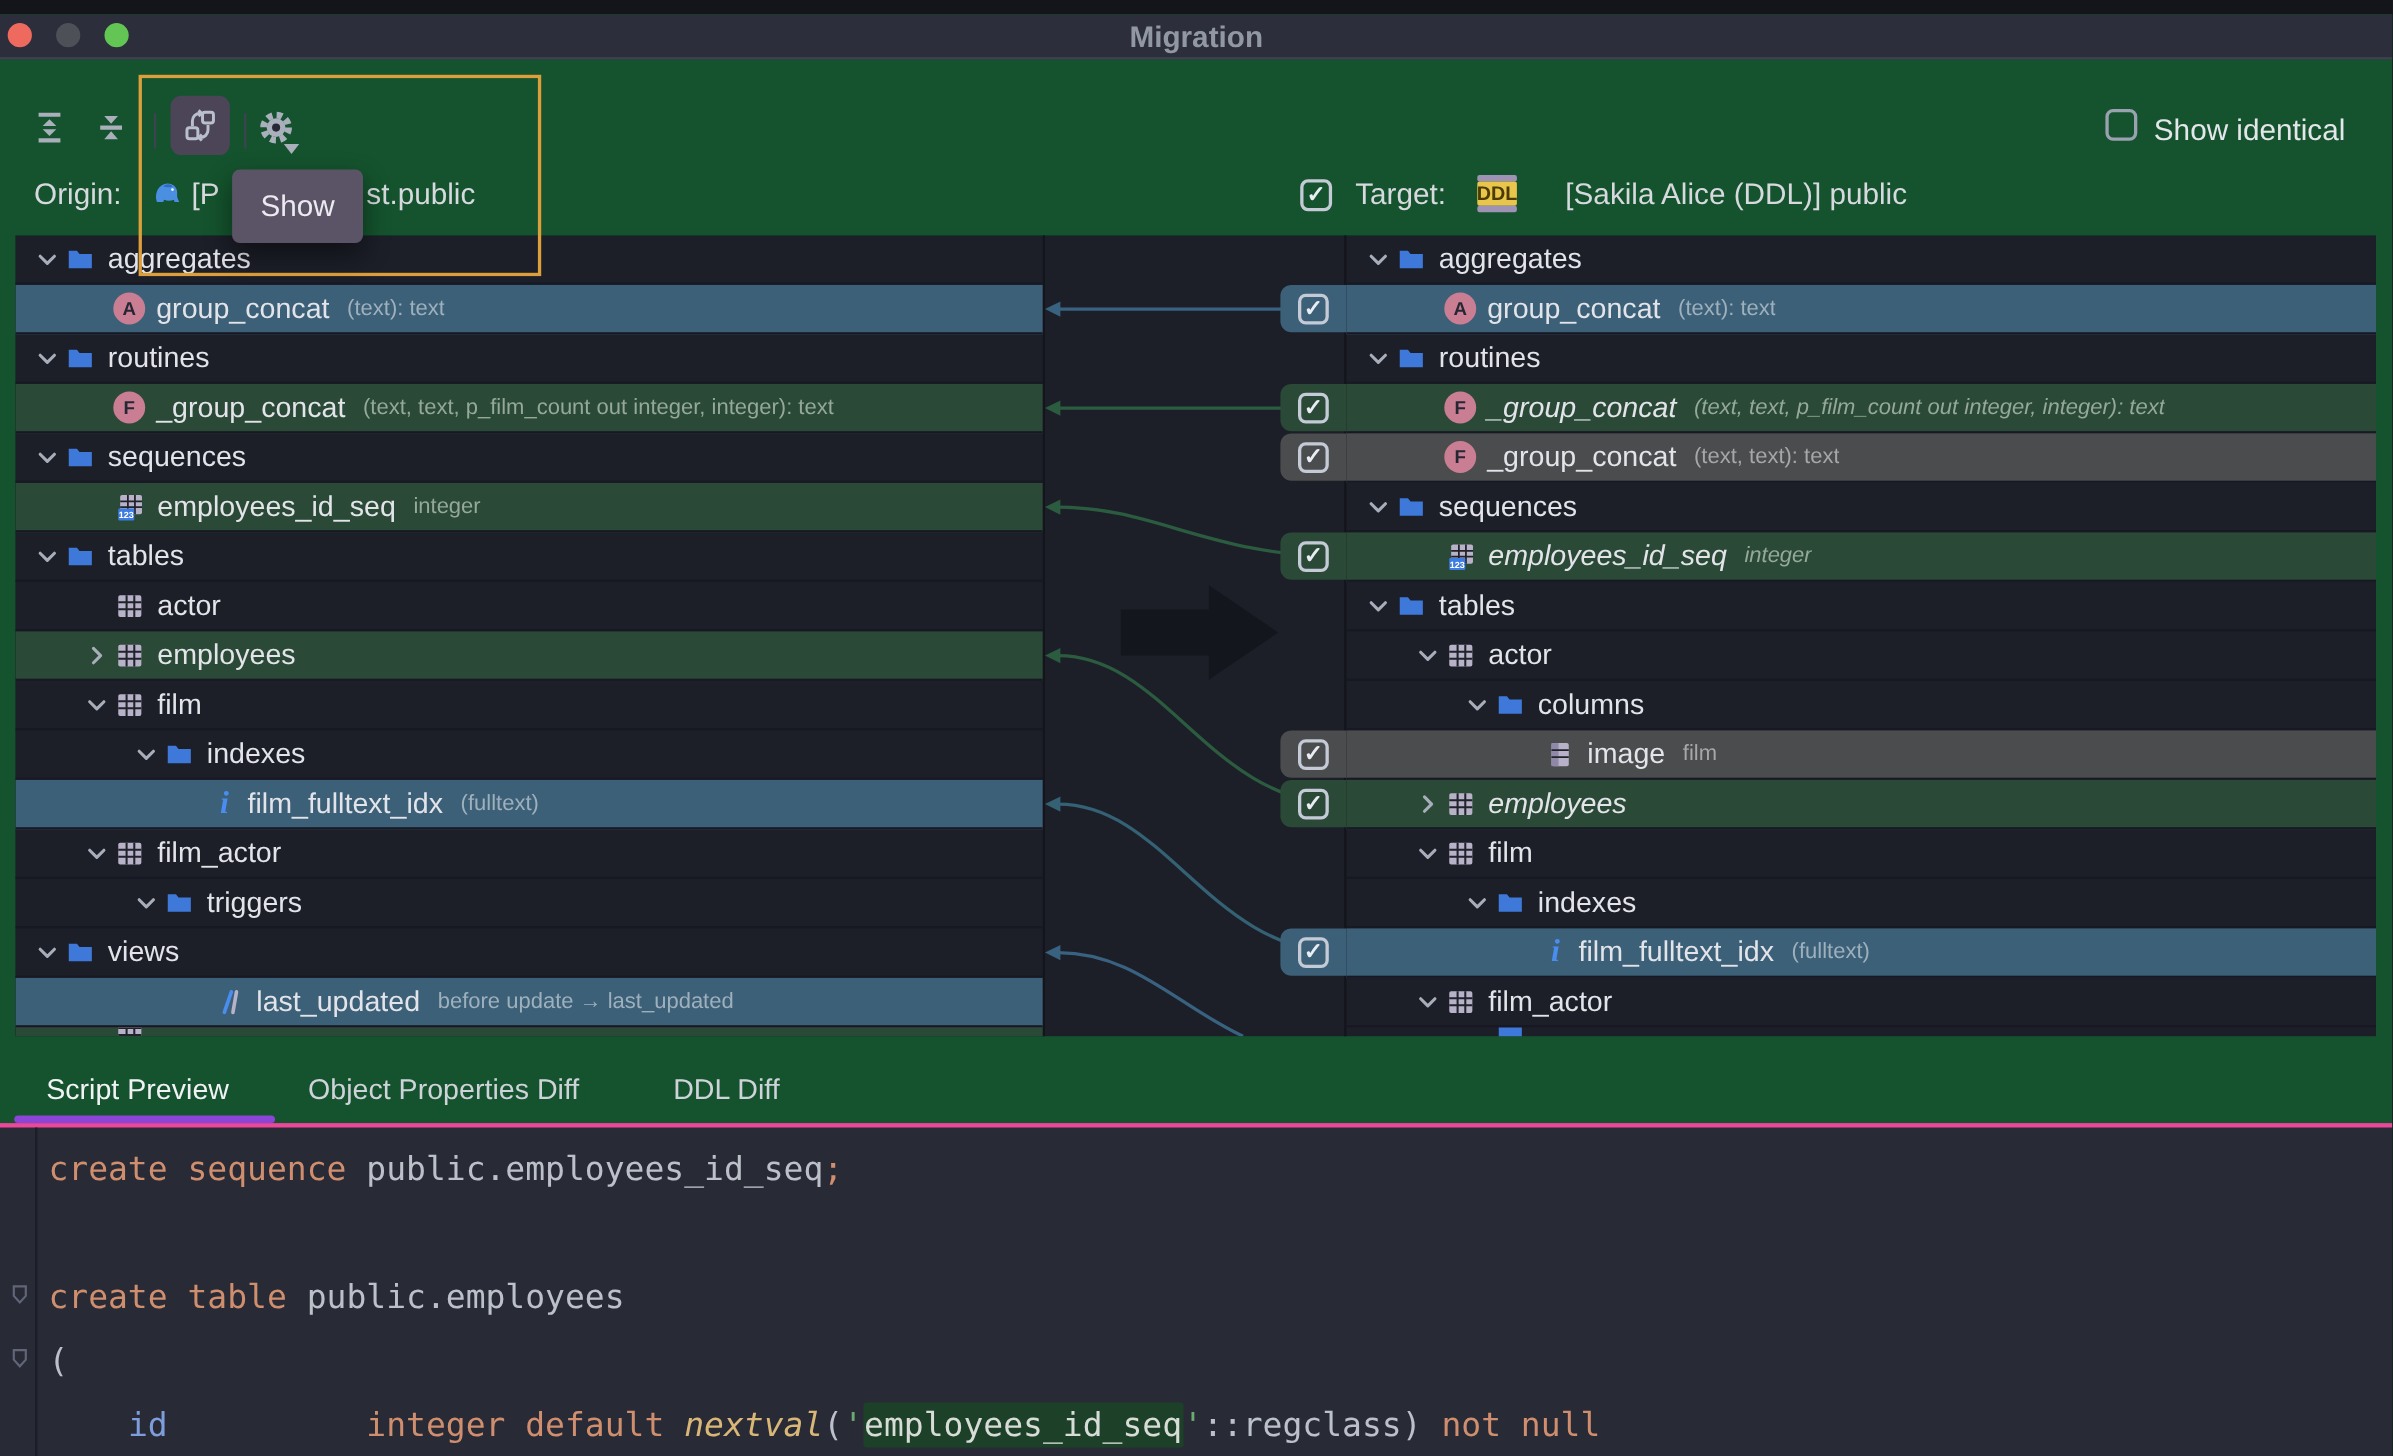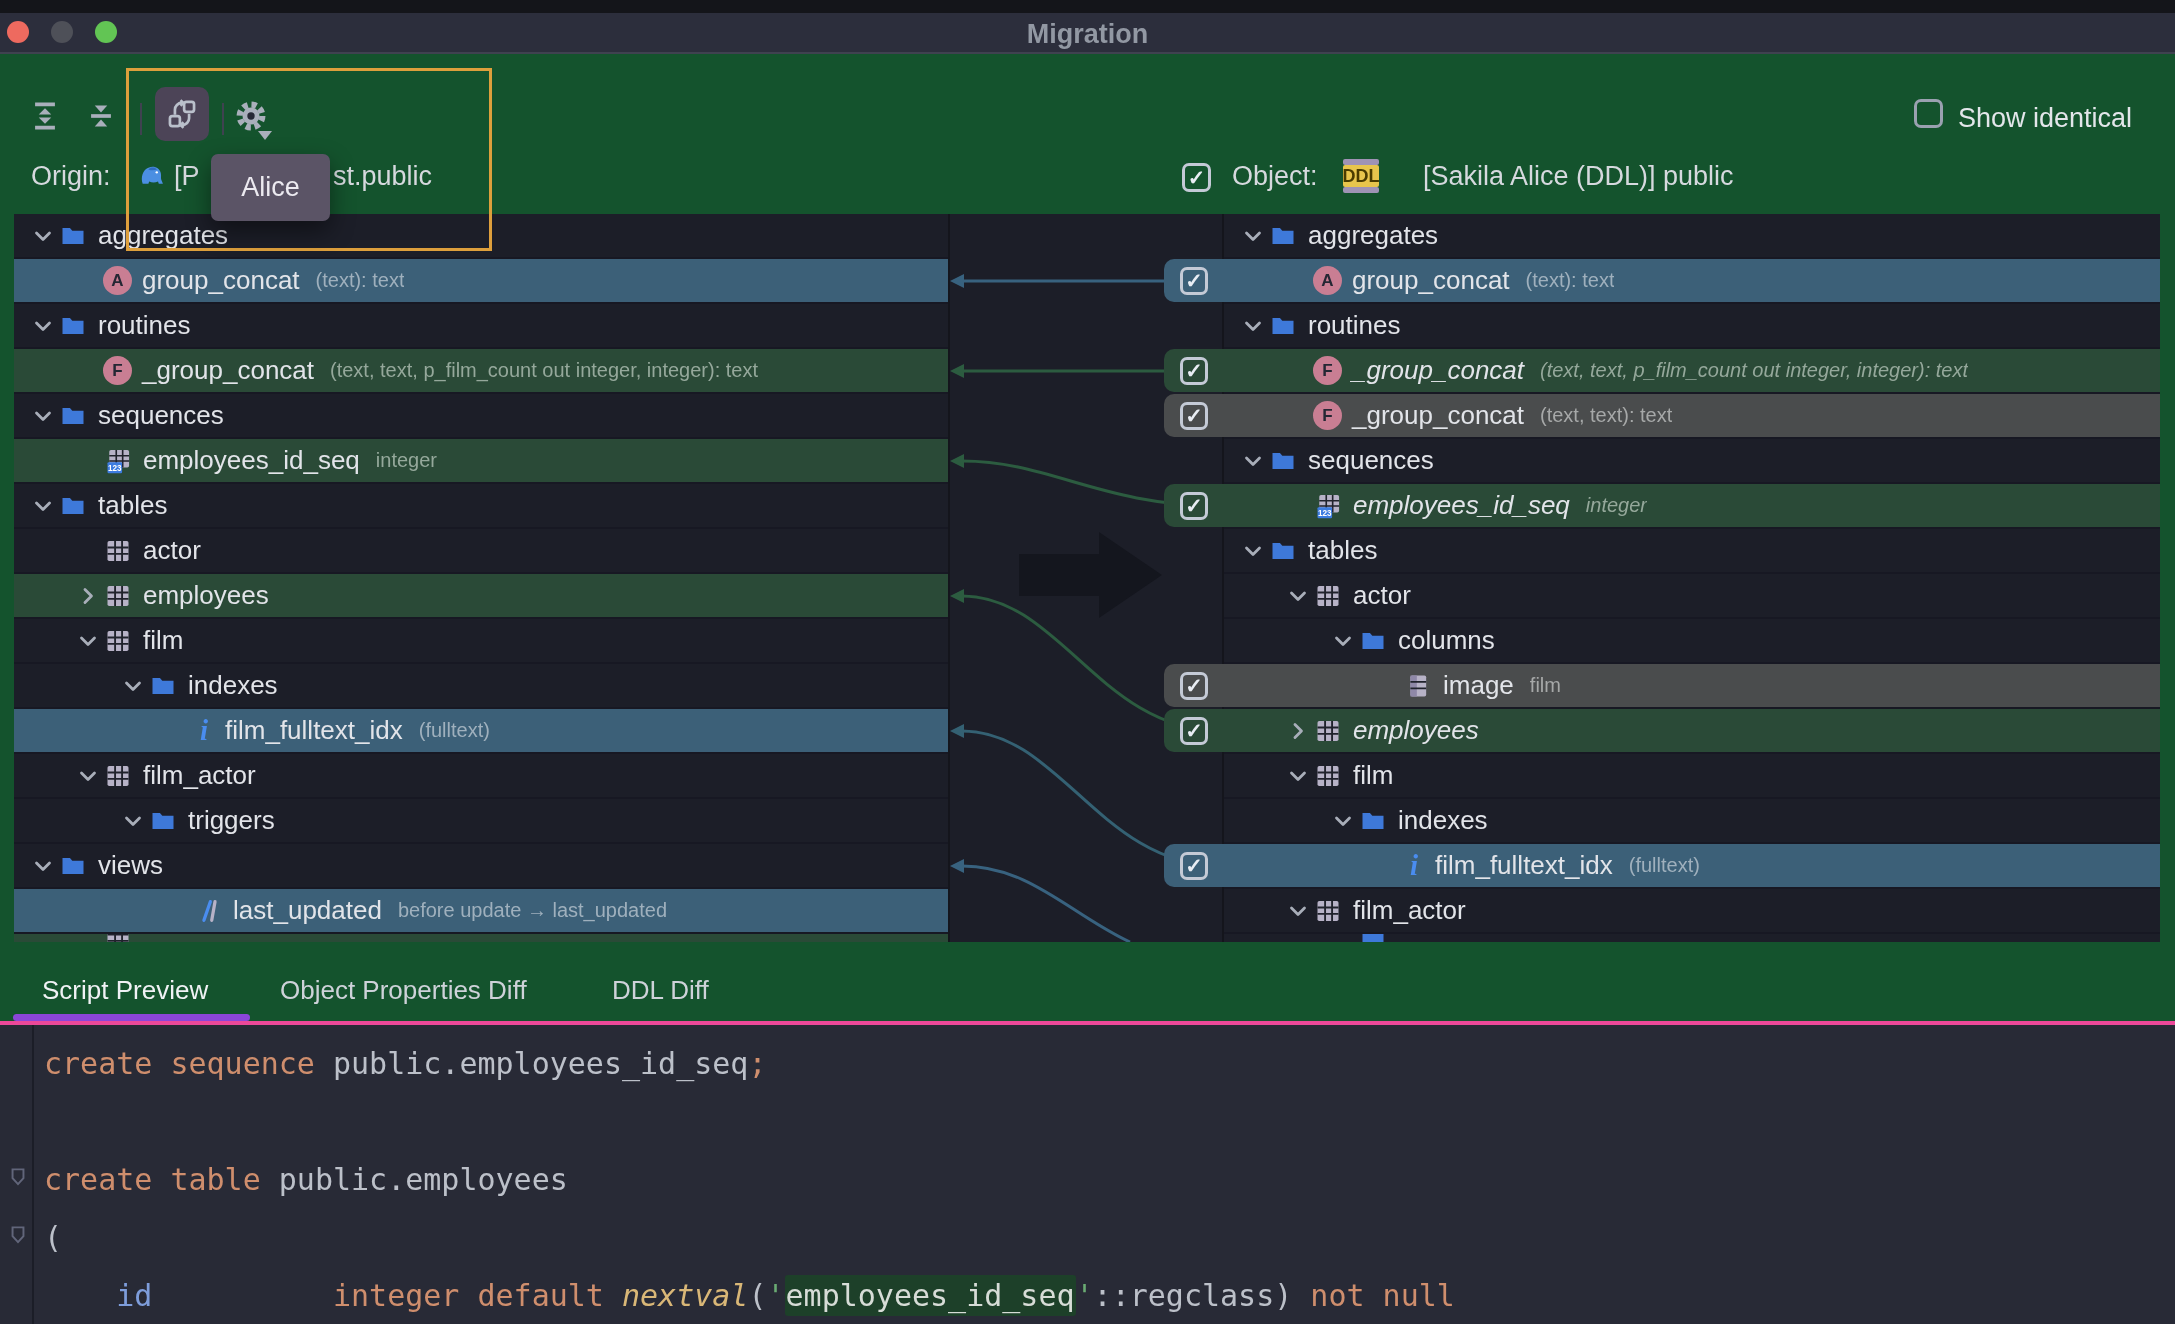--- a/index.html
+++ b/index.html
@@ -170,32 +170,32 @@
         <use href="#sym-swap"></use>
       </svg>
     </div>
   <div class="vsep" style="left:222px"></div>
   <div class="tbico" style="left:234px"><svg viewBox="0 0 24 24">
         <use href="#sym-gear"></use>
       </svg></div>
   <div id="gear-caret"></div>
   <div id="hl-box"></div>
   <div id="swap-tip">
-      <span>Alice</span>
+      <span>Show</span>
     </div>
 
   <span class="hdr-lbl" style="left:31px">Origin:</span>
   <span style="position:absolute;left:136px;top:146px;width:32px;height:32px"><svg viewBox="0 0 24 24" width="32" height="32">
         <use href="#sym-elephant"></use>
       </svg></span>
   <span class="hdr-lbl" style="left:174px">[P</span>
   <span class="hdr-lbl" style="left:333px">st.public</span>
 
   <div class="cb on" id="target-cb"></div>
-  <span class="hdr-lbl" style="left:1232px">Object:</span>
+  <span class="hdr-lbl" style="left:1232px">Target:</span>
   <div id="ddl-badge">
     <div class="bar"></div>
       <div class="mid">DDL</div>
       <div class="bar"></div>
   </div>
   <span class="hdr-lbl" style="left:1423px">[Sakila Alice (DDL)] public</span>
 
   <div class="cb" id="show-cb"></div>
   <span id="show-lbl">Show identical</span>
 

